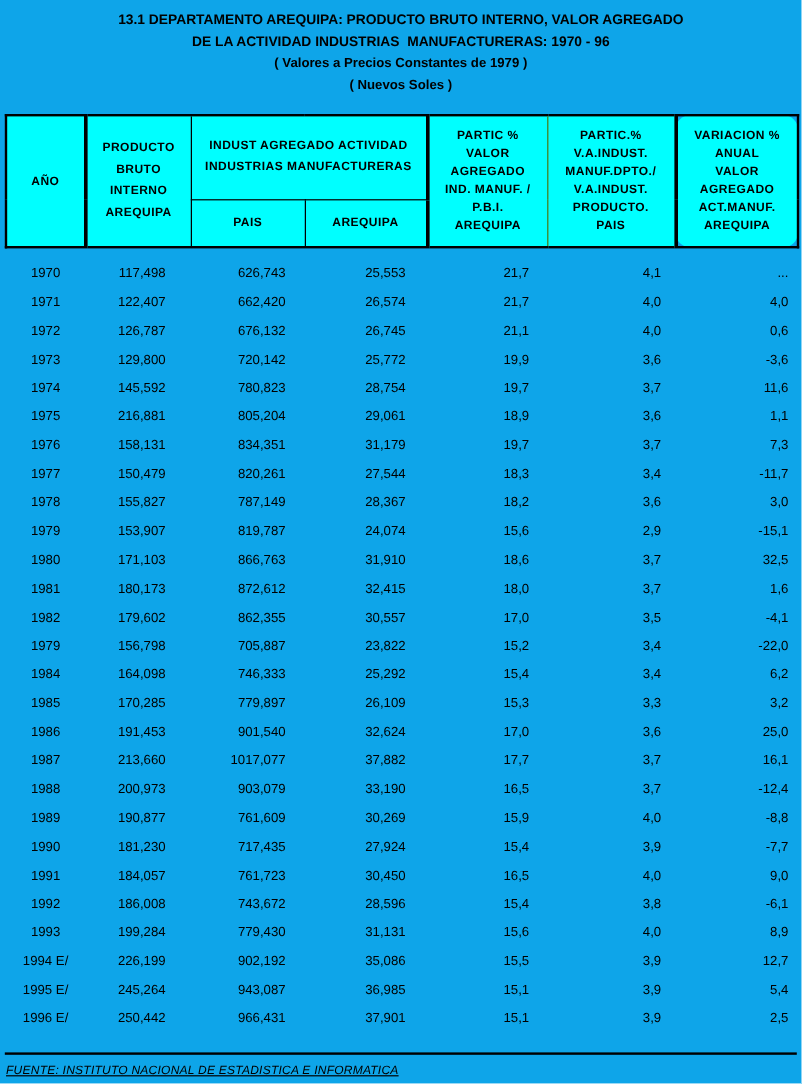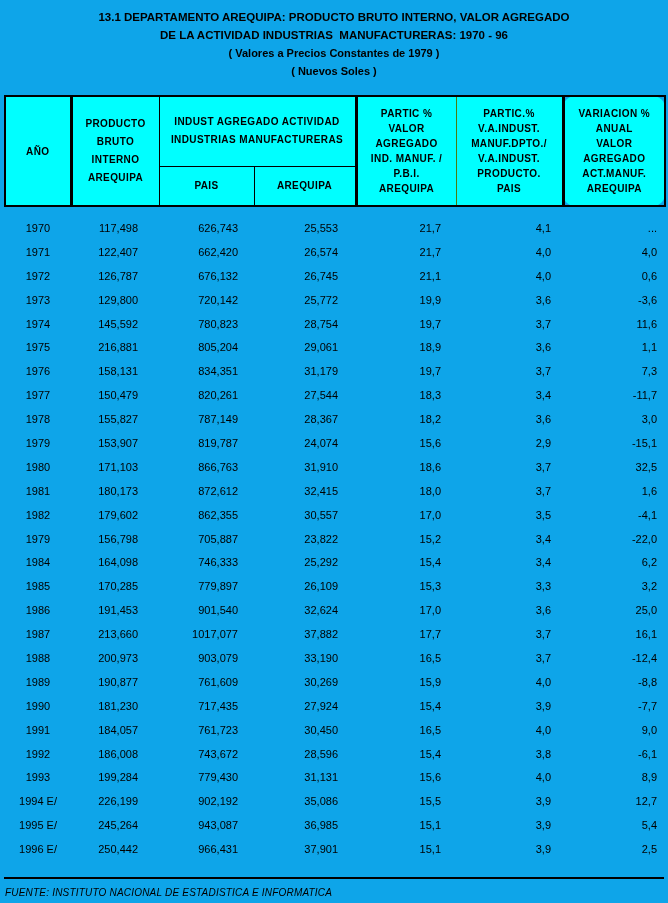--- a/index.html
+++ b/index.html
@@ -97,20 +97,21 @@
     margin-top: 16px;
     width: 660px;
     border-top: 2px solid #000000;
   }
   .source-line {
     margin-left: 5px;
     margin-top: 8px;
     font-size: 10px;
     font-style: italic;
     letter-spacing: 0.2px;
+    text-decoration: underline;
   }
 </style>
 </head>
 <body>
 
 <div class="page">
 
   <div class="title-block">
     <div class="title-line big">13.1 DEPARTAMENTO AREQUIPA: PRODUCTO BRUTO INTERNO, VALOR AGREGADO</div>
     <div class="title-line big">DE LA ACTIVIDAD INDUSTRIAS  MANUFACTURERAS: 1970 - 96</div>

